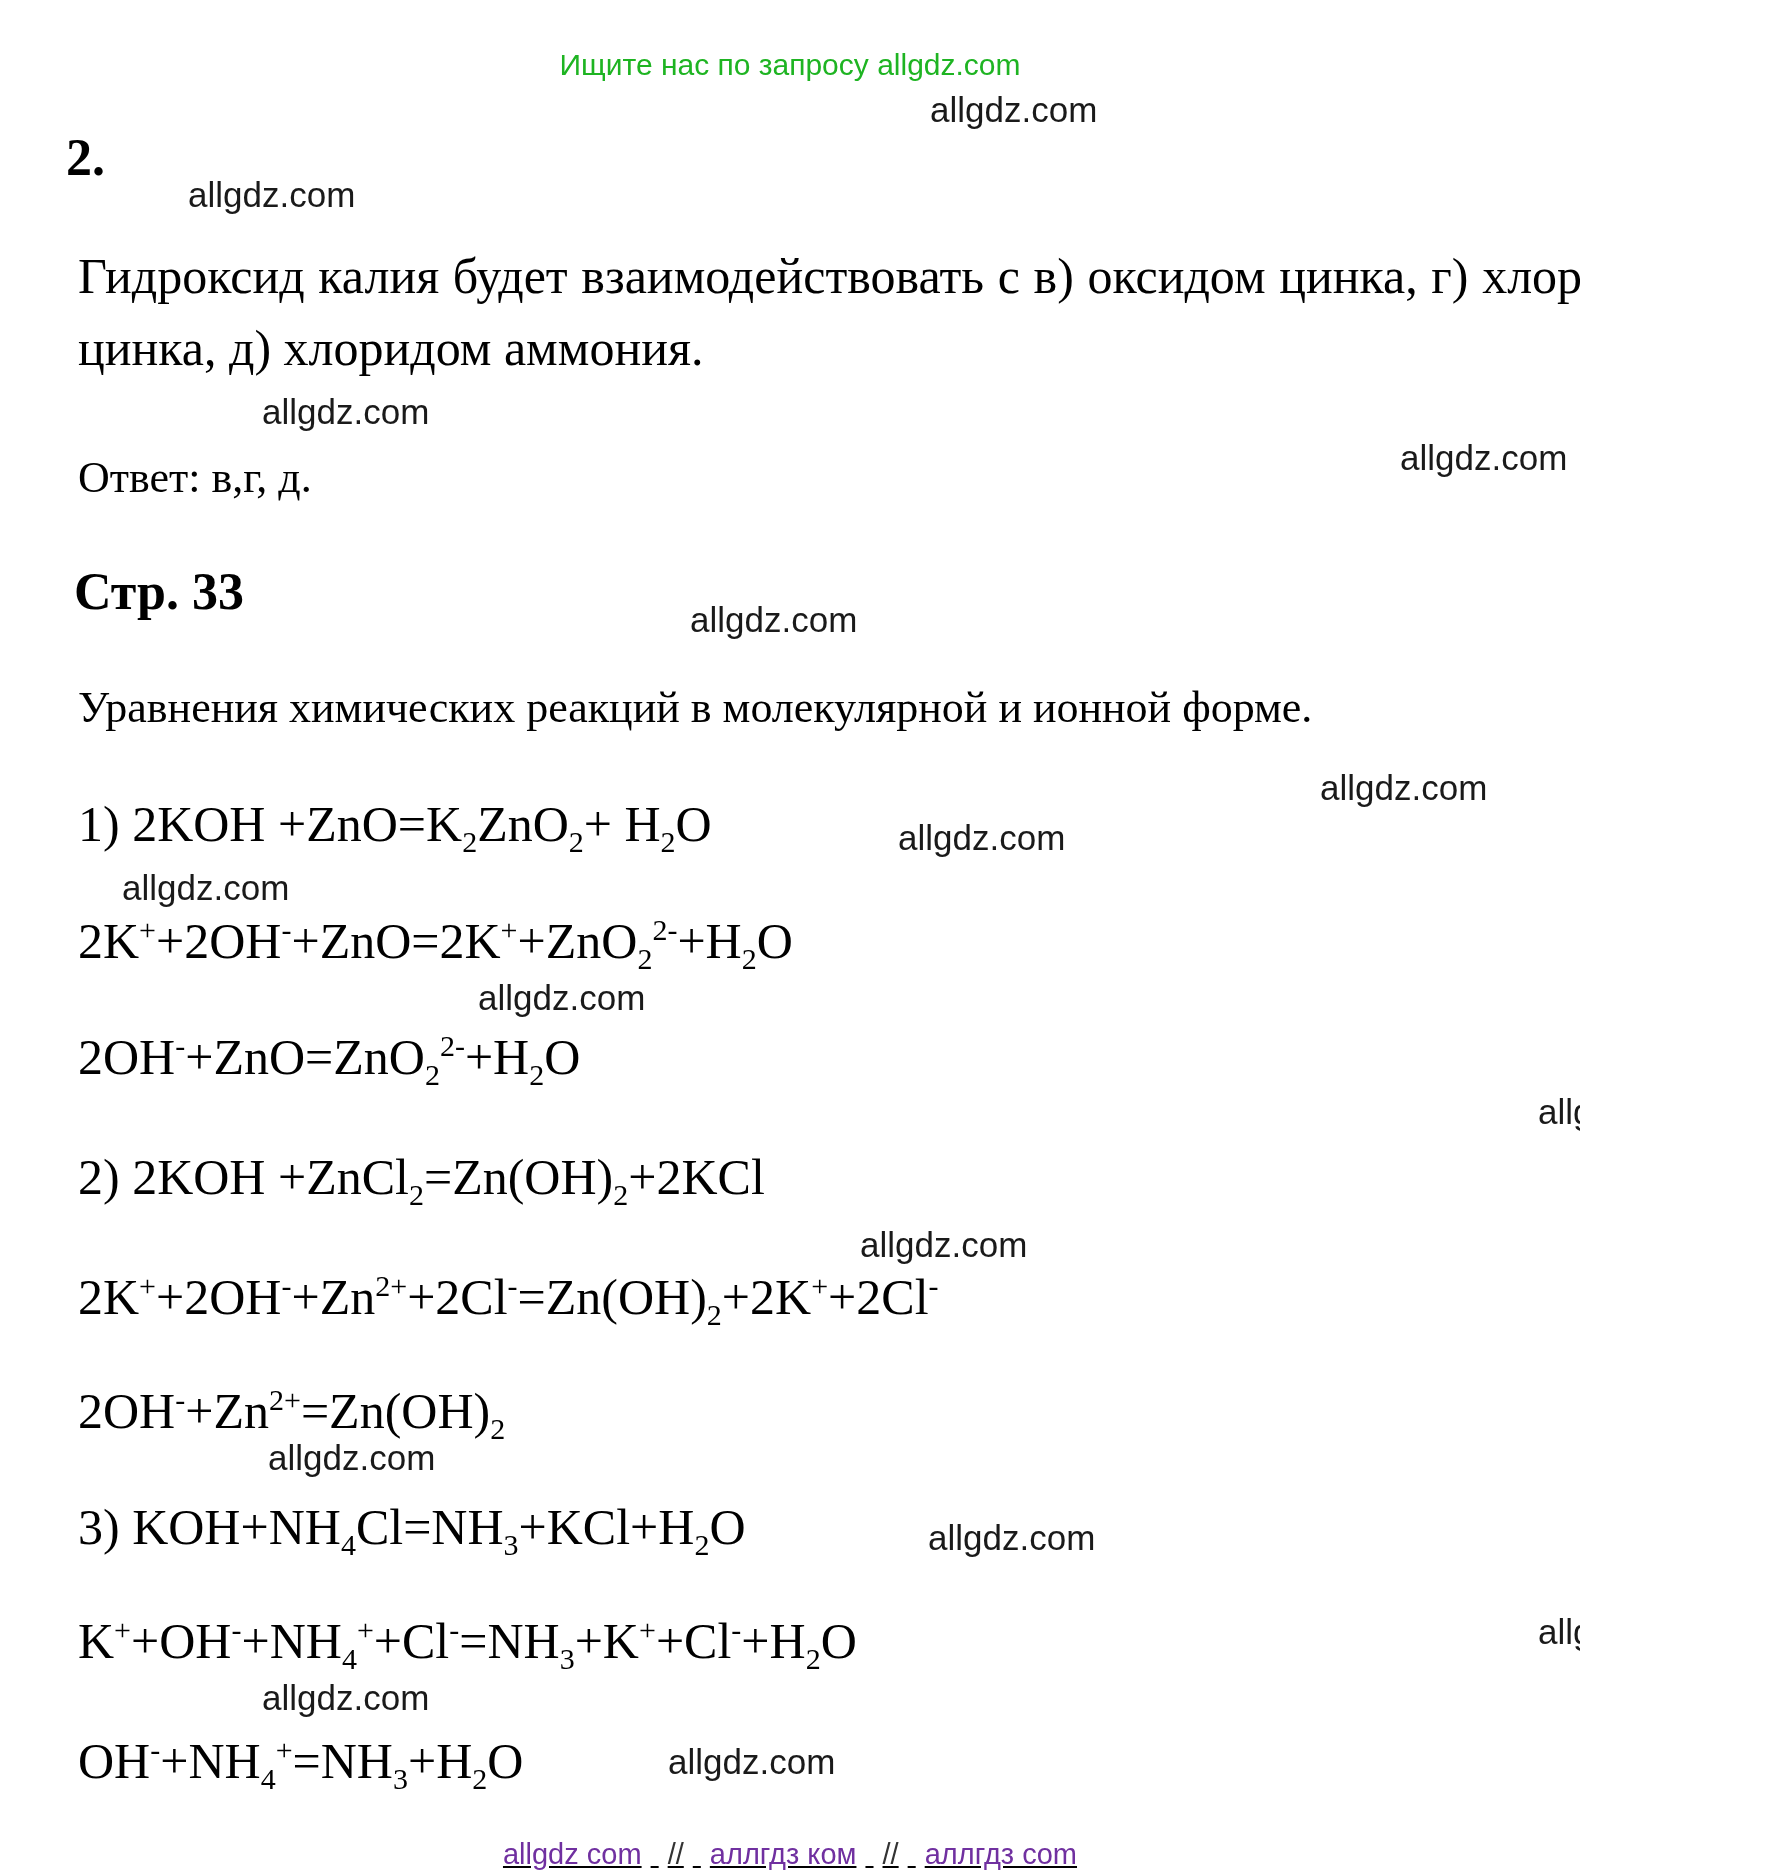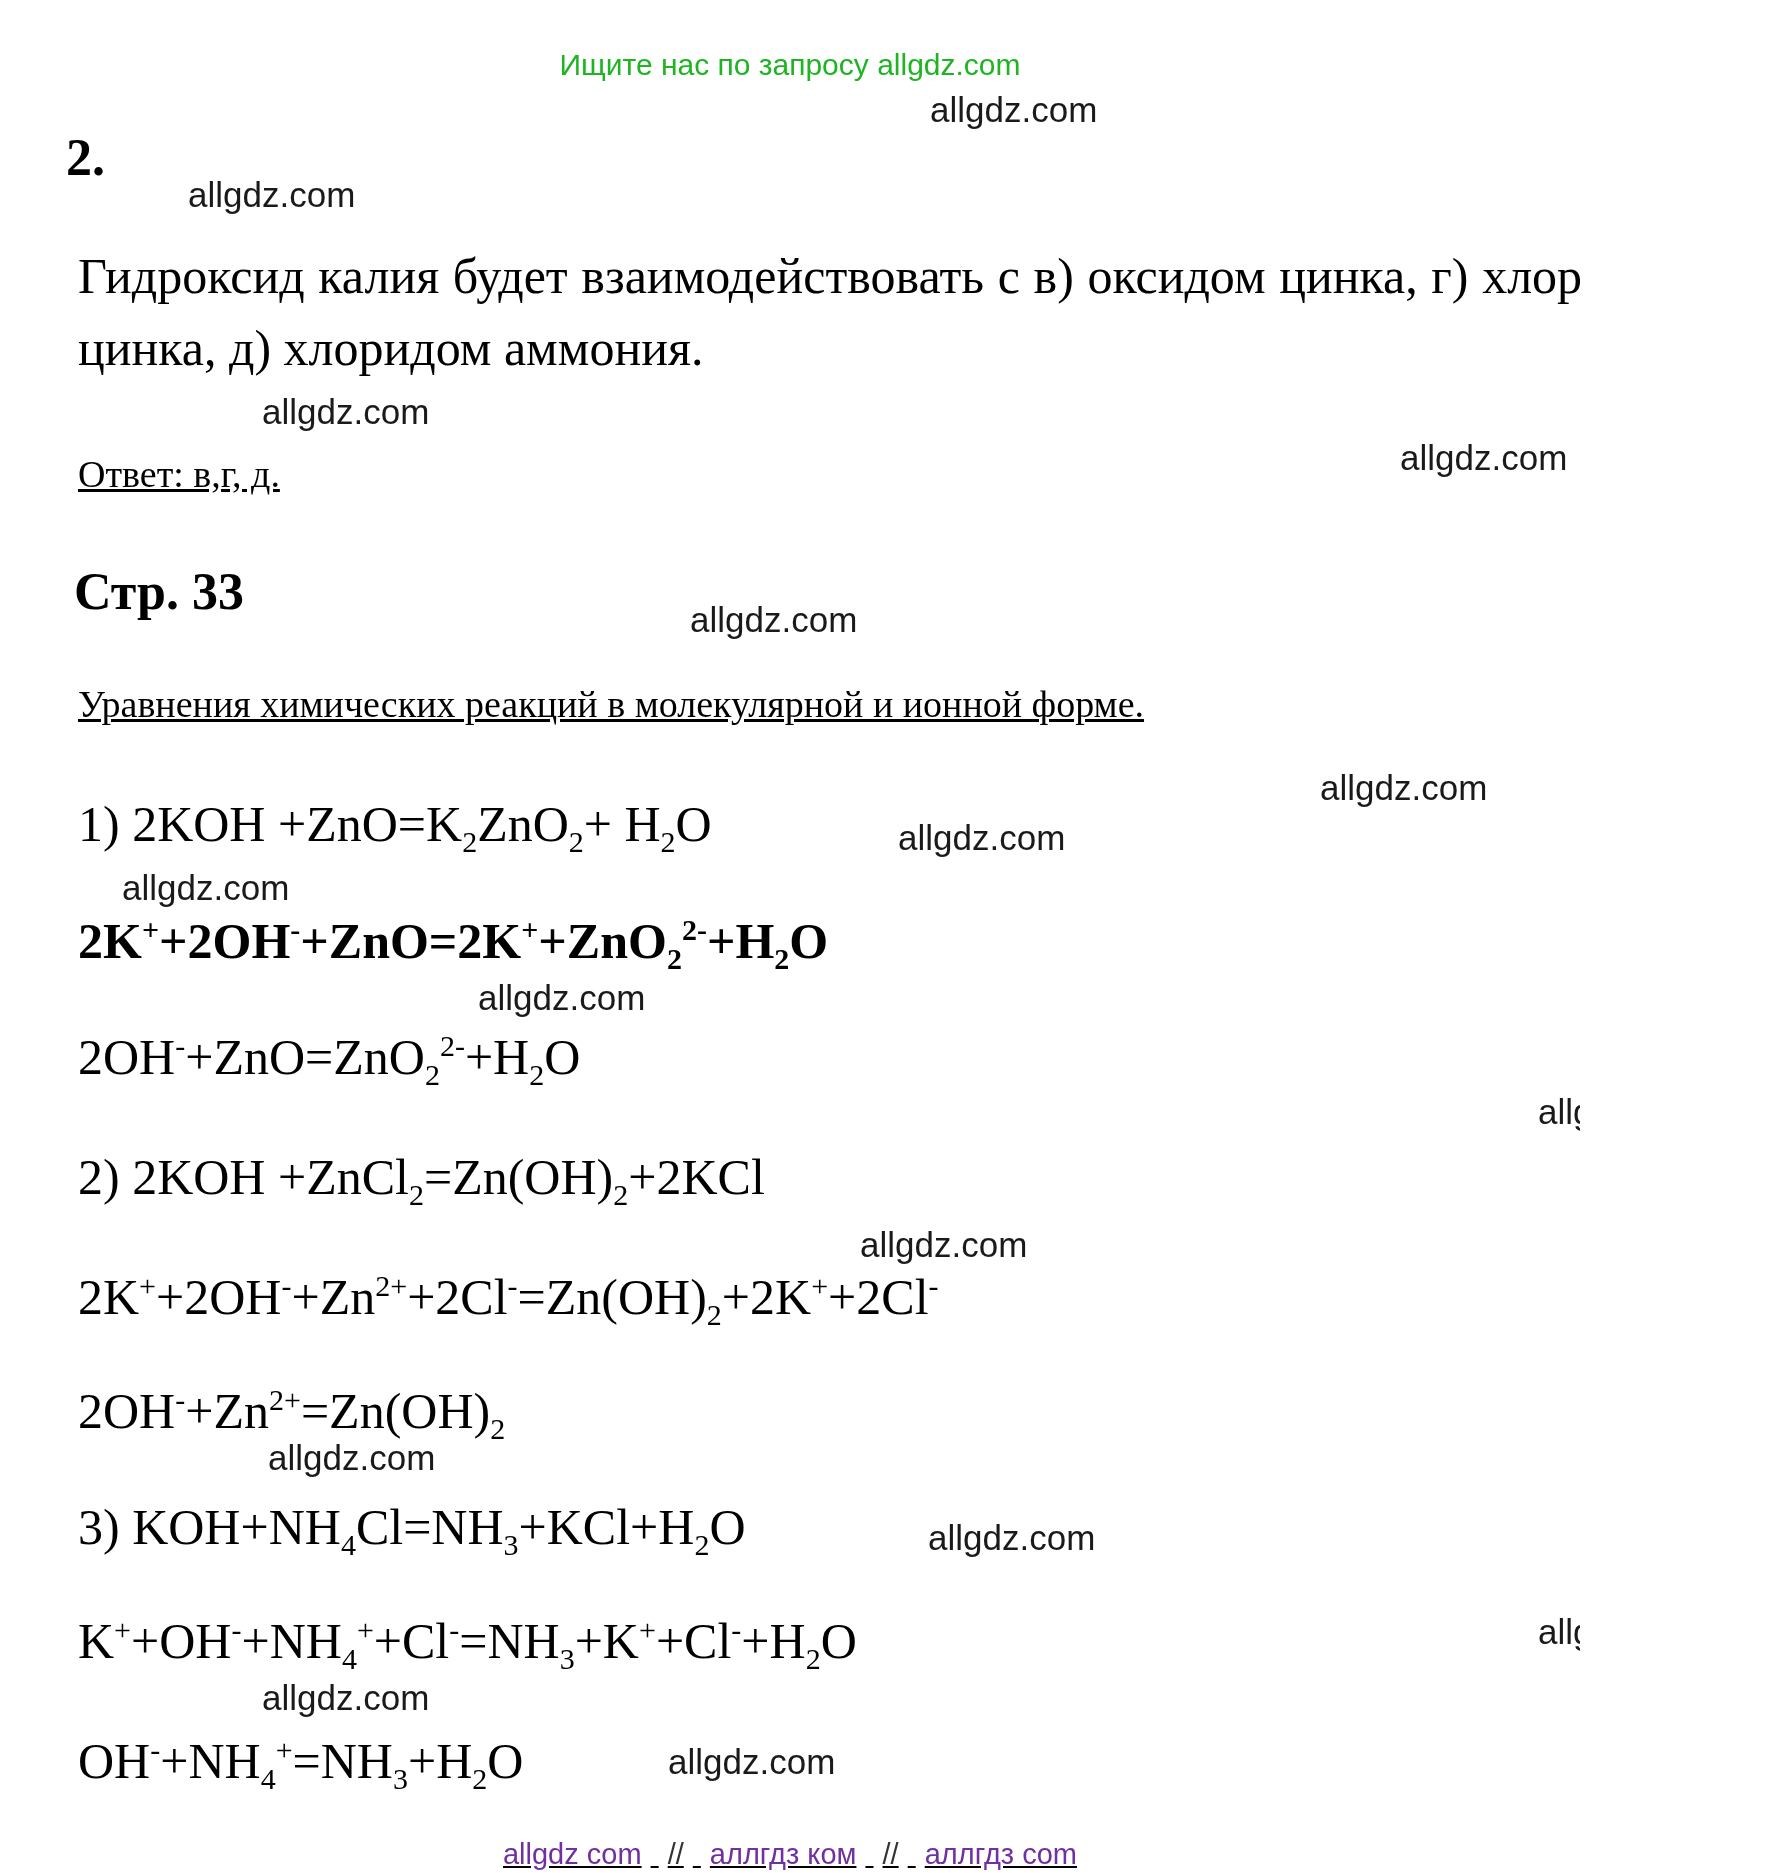--- a/index.html
+++ b/index.html
@@ -55,35 +55,34 @@
   .para {
     position: absolute;
     left: 78px; top: 200px;
     width: 1612px;
     font-size: 50px;
     line-height: 72px;
     text-align: justify;
   }
   .text-line {
     position: absolute;
-    font-size: 38px;
+    font-size: 44px;
     white-space: nowrap;
-    text-decoration: underline;
   }
   .answer { left: 78px; top: 412px; }
   .section-title { left: 78px; top: 642px; }
   .eq {
     position: absolute;
     left: 78px;
     font-size: 50px;
     white-space: nowrap;
   }
   .eq sub, .eq sup { font-size: 60%; line-height: 0; }
   .eq1 { top: 755px; }
-  .eq2 { top: 872px; font-weight: bold; }
+  .eq2 { top: 872px; }
   .eq3 { top: 988px; }
   .eq4 { top: 1108px; }
   .eq5 { top: 1228px; }
   .eq6 { top: 1342px; }
   .eq7 { top: 1458px; font-family: Liberation Serif, serif; }
   .eq8 { top: 1572px; }
   .eq9 { top: 1692px; }
   .footer {
     position: absolute;
     top: 1798px; left: 0;

